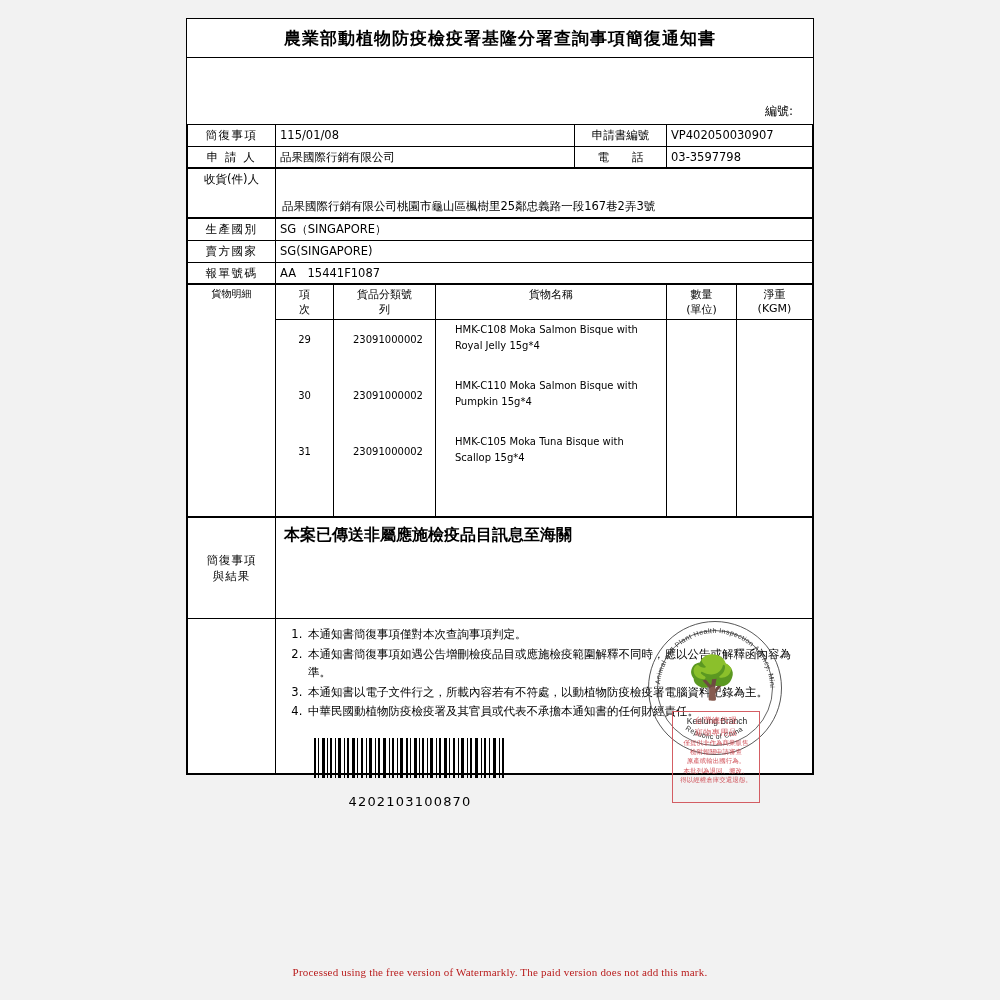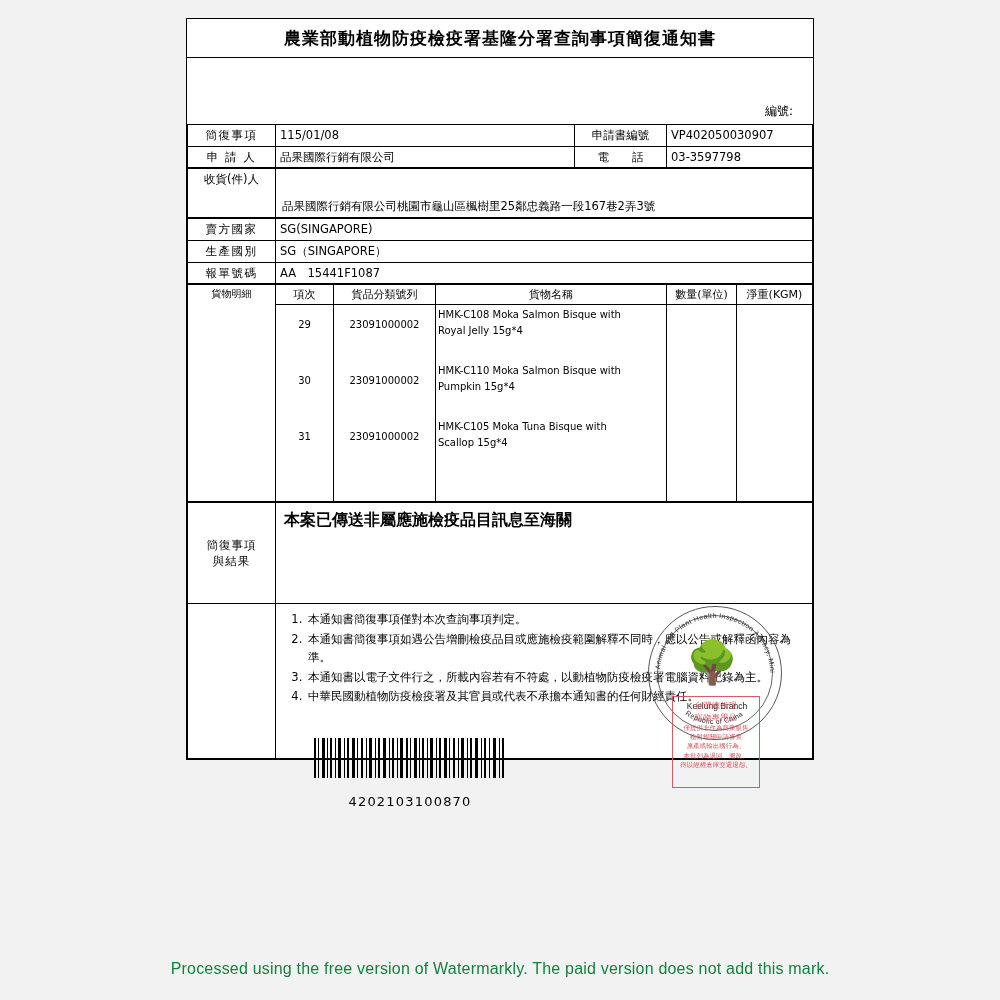--- a/index.html
+++ b/index.html
@@ -90,21 +90,21 @@
   }
   table.items {
     border-collapse: collapse;
     width: 100%;
     table-layout: fixed;
   }
   table.items td, table.items th {
     border: 1px solid #000;
     font-size: 10px;
     font-family: "DejaVu Sans", sans-serif;
-    padding: 2px 2px;
+    padding: 2px 19px;
     vertical-align: top;
   }
   table.items th {
     font-weight: normal;
     text-align: center;
     font-size: 11px;
   }
   .itemname {
     font-family: "DejaVu Sans Mono", monospace;
     font-size: 9.5px;
@@ -227,23 +227,23 @@
     font-size: 13px;
     letter-spacing: 1.2px;
     font-family: "DejaVu Sans", sans-serif;
     margin-top: 12px;
   }
   .watermark {
     position: absolute;
     left: 0; right: 0;
     bottom: 22px;
     text-align: center;
-    font-size: 16px;
-    color: #15803d;
-    font-family: Liberation Sans, sans-serif;
+    font-size: 11px;
+    color: #b91c1c;
+    font-family: Liberation Serif, serif;
     letter-spacing: .2px;
   }
 </style>
 </head>
 <body>
 
 <div class="page">
 
   <div class="doc">
 
@@ -289,26 +289,26 @@
     </tbody>
       </table>
 
     <table class="grid">
       <colgroup>
           <col style="width:88px">
           <col>
         </colgroup>
       <tbody>
           <tr>
+        <td class="lbl">生產國別</td>
+        <td class="val">SG（SINGAPORE）</td>
+      </tr>
+      <tr>
         <td class="lbl">賣方國家</td>
         <td class="mono">SG(SINGAPORE)</td>
-      </tr>
-      <tr>
-        <td class="lbl">生產國別</td>
-        <td class="val">SG（SINGAPORE）</td>
       </tr>
       <tr>
         <td class="lbl">報單號碼</td>
         <td class="val">AA　15441F1087</td>
       </tr>
     </tbody>
       </table>
 
     <table class="items">
       <colgroup>

